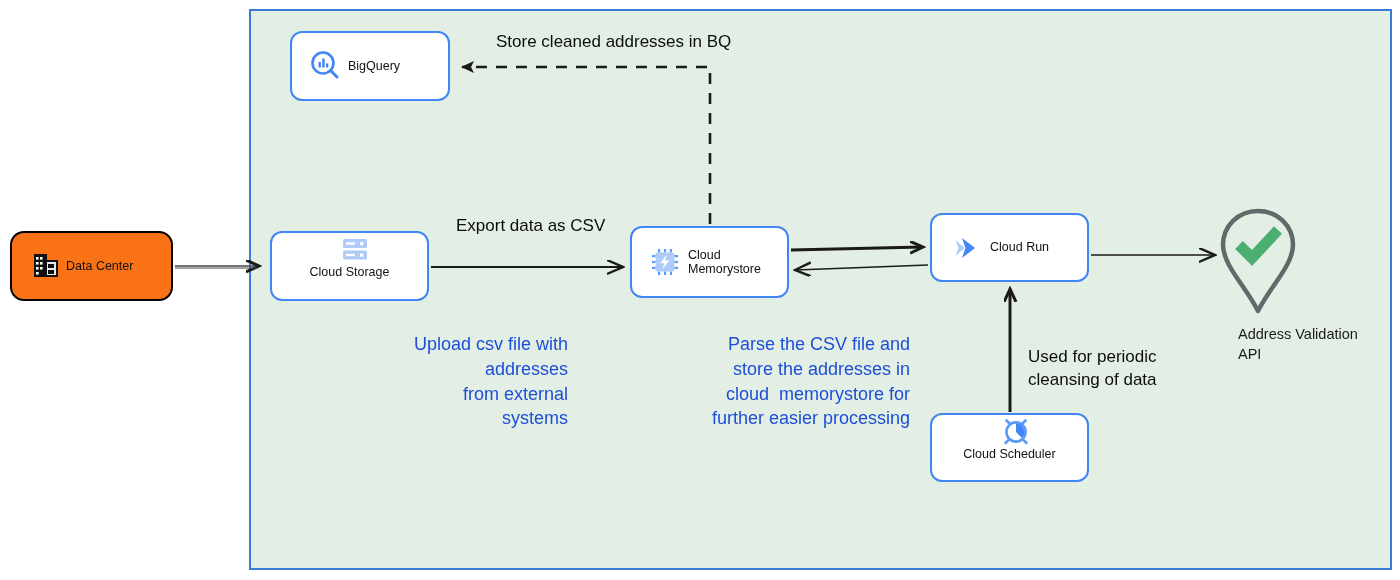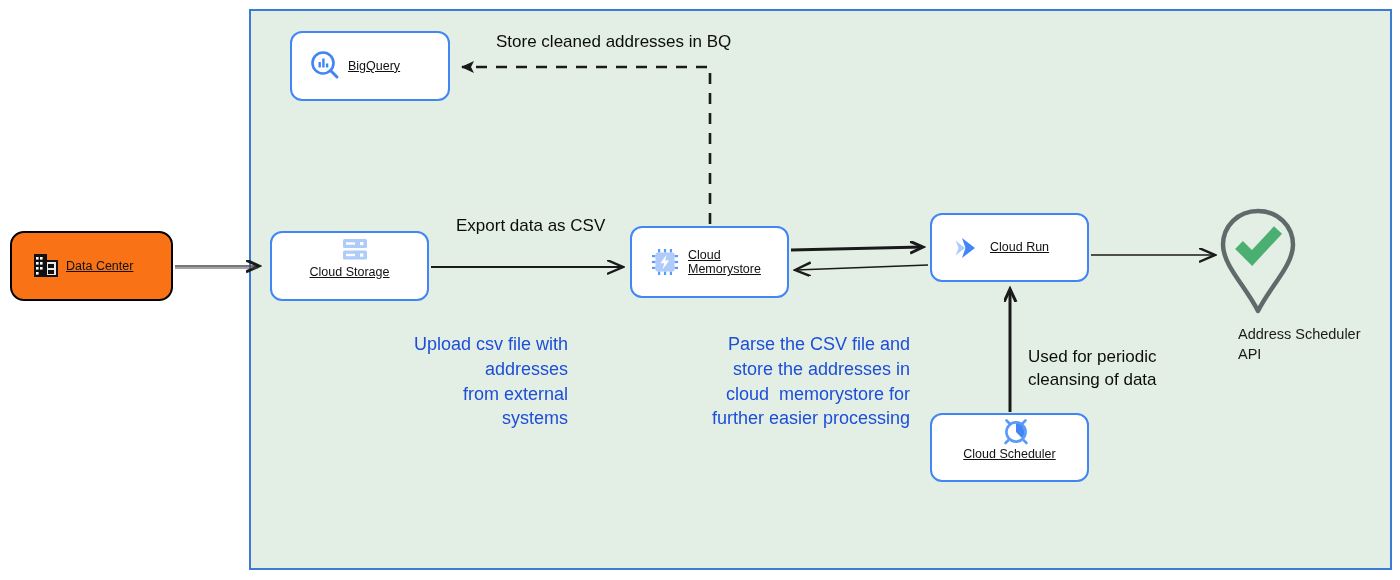--- a/index.html
+++ b/index.html
@@ -9,21 +9,21 @@
   .gcp-container{
     position:absolute;left:249px;top:9px;width:1143px;height:561px;
     background:#e3efe4;border:2px solid #3a7bd5;box-sizing:border-box;
   }
 
   .node{
     position:absolute;box-sizing:border-box;display:flex;align-items:center;
     border-radius:12px;background:#ffffff;border:2px solid #4285f4;
   }
   .node .icon{flex:0 0 auto;display:flex;align-items:center;justify-content:center;}
-  .node .node-label{font-size:12.5px;color:#111111;line-height:1.15;text-decoration:underline;}
+  .node .node-label{font-size:12.5px;color:#111111;line-height:1.15;}
 
   #node-data-center{
     left:10px;top:231px;width:163px;height:70px;
     background:#f97316;border:2px solid #000000;border-radius:14px;
   }
   #node-data-center .node-label{font-size:12.5px;}
 
   #node-bigquery{left:290px;top:31px;width:160px;height:70px;}
   #node-cloud-storage{left:270px;top:231px;width:159px;height:70px;flex-direction:column;}
   #node-memorystore{left:630px;top:226px;width:159px;height:72px;}
@@ -186,21 +186,21 @@
     </span>
     <span class="node-label" style="white-space: pre-line;">Cloud Scheduler</span>
   </div>
 
   <div class="api-marker">
     <svg width="80" height="110" viewBox="0 0 80 110">
       <path d="M40 4 C20 4 5 19 5 38 C5 58 28 80 40 104 C52 80 75 58 75 38 C75 19 60 4 40 4 Z" fill="none" stroke="#5f6b6b" stroke-width="4.5" stroke-linejoin="round"></path>
       <path d="M21 38 L34 51 L60 23" fill="none" stroke="#4caf72" stroke-width="11" stroke-linecap="butt" stroke-linejoin="miter"></path>
     </svg>
   </div>
-  <div class="api-caption" style="white-space:pre-wrap;">Address Scheduler
+  <div class="api-caption" style="white-space:pre-wrap;">Address Validation
 API</div>
 
   <div class="edge-label" style="left:496px;top:31px;">Store cleaned addresses in BQ</div>
   <div class="edge-label" style="left:1028px;top:346px;">Used for periodic
 cleansing of data</div>
   <div class="edge-label" style="left:456px;top:215px;">Export data as CSV</div>
 
   <div class="annotation" style="left:268px;top:332px;width:300px;">Upload csv file with
 addresses
 from external

